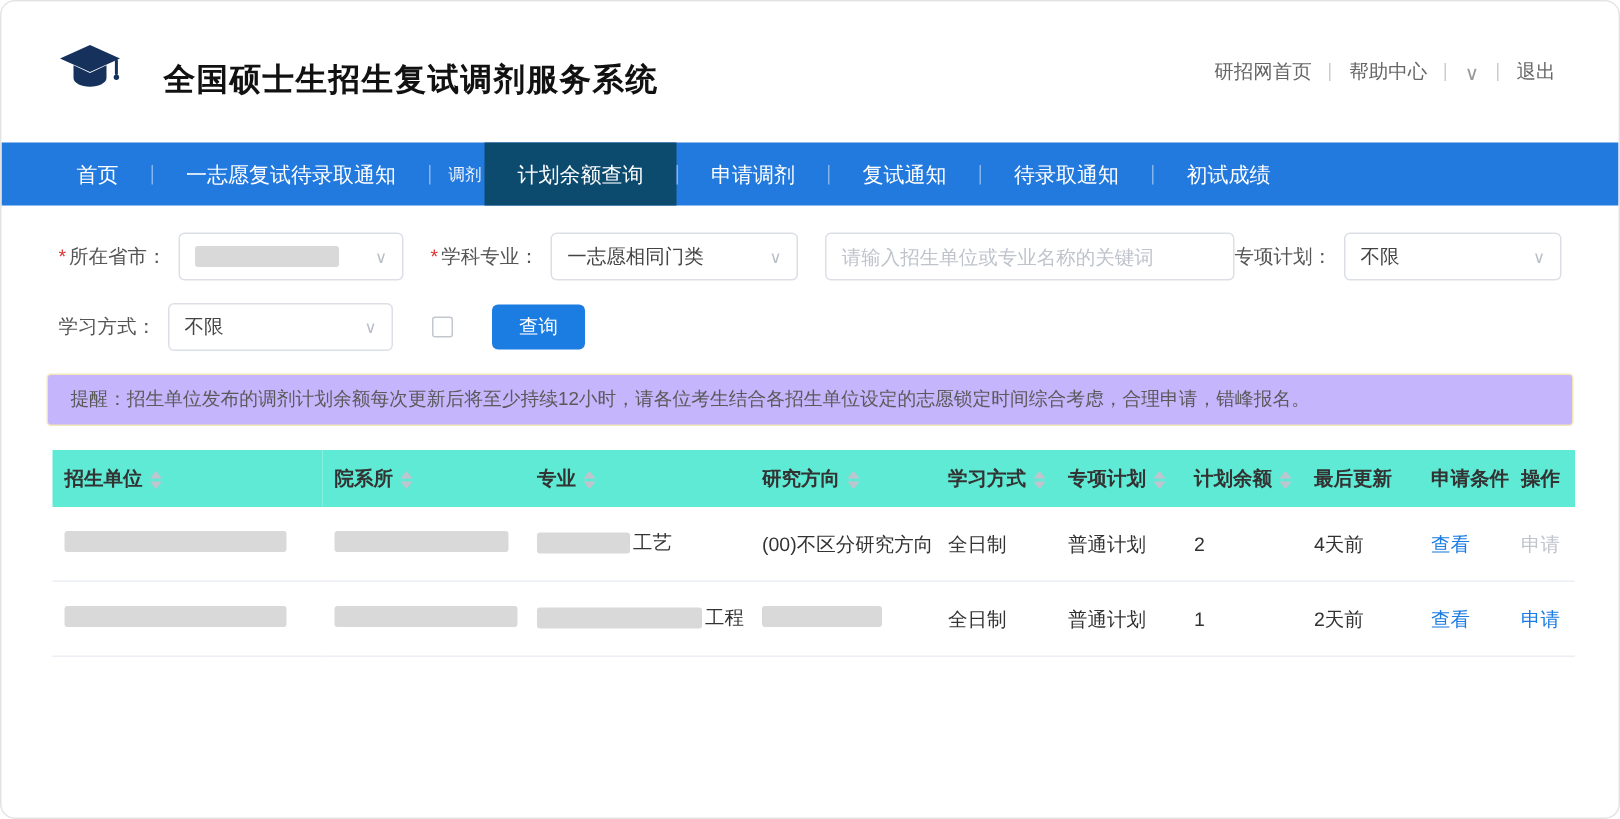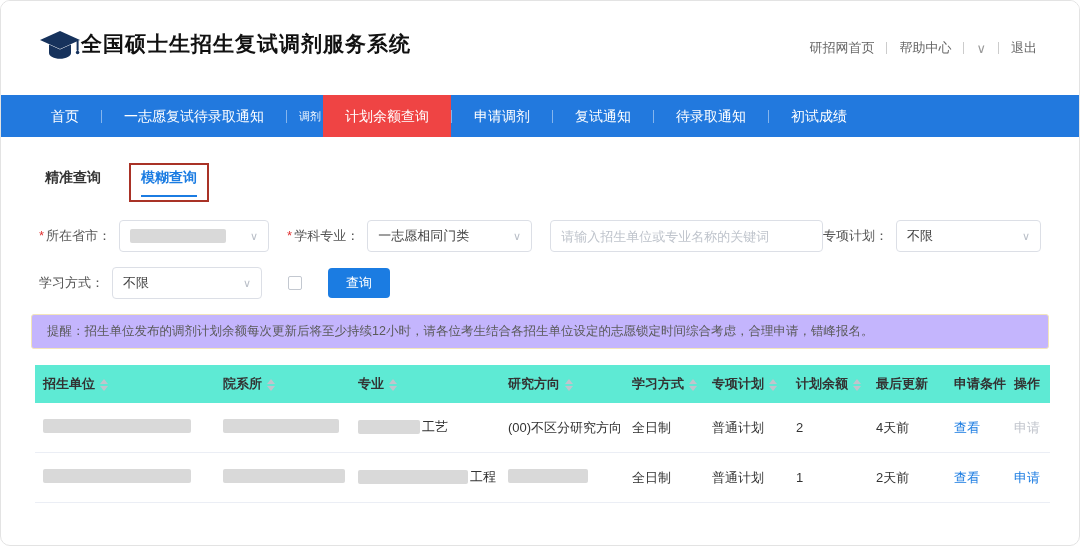--- a/index.html
+++ b/index.html
@@ -1,31 +1,31 @@
 <!DOCTYPE html>
 <html><head>
 <meta charset="utf-8">
 <style>
   * { box-sizing: border-box; margin: 0; padding: 0; }
   html,body { width:1080px; height:546px; background:#fff; font-family:"Liberation Sans",sans-serif; }
   .page { width:1080px; height:546px; border:1px solid #e3e3e3; border-radius:10px; overflow:hidden; background:#fff; }
 
   
   .topbar { height:94px; display:flex; align-items:center; justify-content:space-between; padding:0 42px 0 38px; background:#fff; }
-  .brand { display:flex; align-items:flex-start; gap:0; }
+  .brand { display:flex; align-items:flex-end; gap:28px; }
   .brand h1 { font-size:21px; color:#111; font-weight:bold; letter-spacing:1px; }
   .top-links { display:flex; align-items:center; gap:12px; font-size:13px; color:#666; }
   .top-links a { color:#666; text-decoration:none; cursor:pointer; }
   .vsep { width:1px; height:12px; background:#ccc; }
   .chev-down { color:#999; font-size:13px; cursor:pointer; }
 
   
   .nav { height:42px; background:#2279de; display:flex; align-items:center; padding:0 28px; color:#fff; font-size:14px; }
   .nav-item { padding:0 22px; height:42px; line-height:42px; color:#fff; text-decoration:none; cursor:pointer; white-space:nowrap; }
-  .nav-item.active { background:#ef4444; }
+  .nav-item.active { background:#0c4a6e; }
   .nav-sep { width:1px; height:13px; background:rgba(255,255,255,.45); }
   .nav-group { font-size:11px; color:#fff; opacity:.95; margin:0 2px 0 12px; }
 
   .page-title { text-align:center; font-size:18px; color:#333; font-weight:600; margin-top:34px; }
 
   
   .tabs { display:flex; align-items:center; gap:28px; margin:26px 0 0 44px; font-size:14px; font-weight:bold; color:#333; }
   .tab { padding-bottom:8px; cursor:pointer; border-bottom:2px solid transparent; }
   .tab.active { color:#1b7ce2; border-bottom:2px solid #1b7ce2; }
   .tab-annotation { border:2px solid #a93226; padding:4px 10px 3px; }
@@ -100,26 +100,20 @@
     <a class="nav-item">申请调剂</a>
     <span class="nav-sep"></span>
     <a class="nav-item">复试通知</a>
     <span class="nav-sep"></span>
     <a class="nav-item">待录取通知</a>
     <span class="nav-sep"></span>
     <a class="nav-item">初试成绩</a>
   </nav>
 
 
-  <div class="tabs">
-    <div class="tab">精准查询</div>
-    <div class="tab-annotation">
-      <div class="tab active">模糊查询</div>
-    </div>
-  </div>
 
   <div class="filters">
     <div class="filter-row">
       <div class="field">
         <label><span class="req">*</span><span>所在省市：</span></label>
         <div class="select" style="width:150px;">
           <span class="redact" style="width:96px;"></span>
           <span class="arrow">∨</span>
         </div>
       </div>

